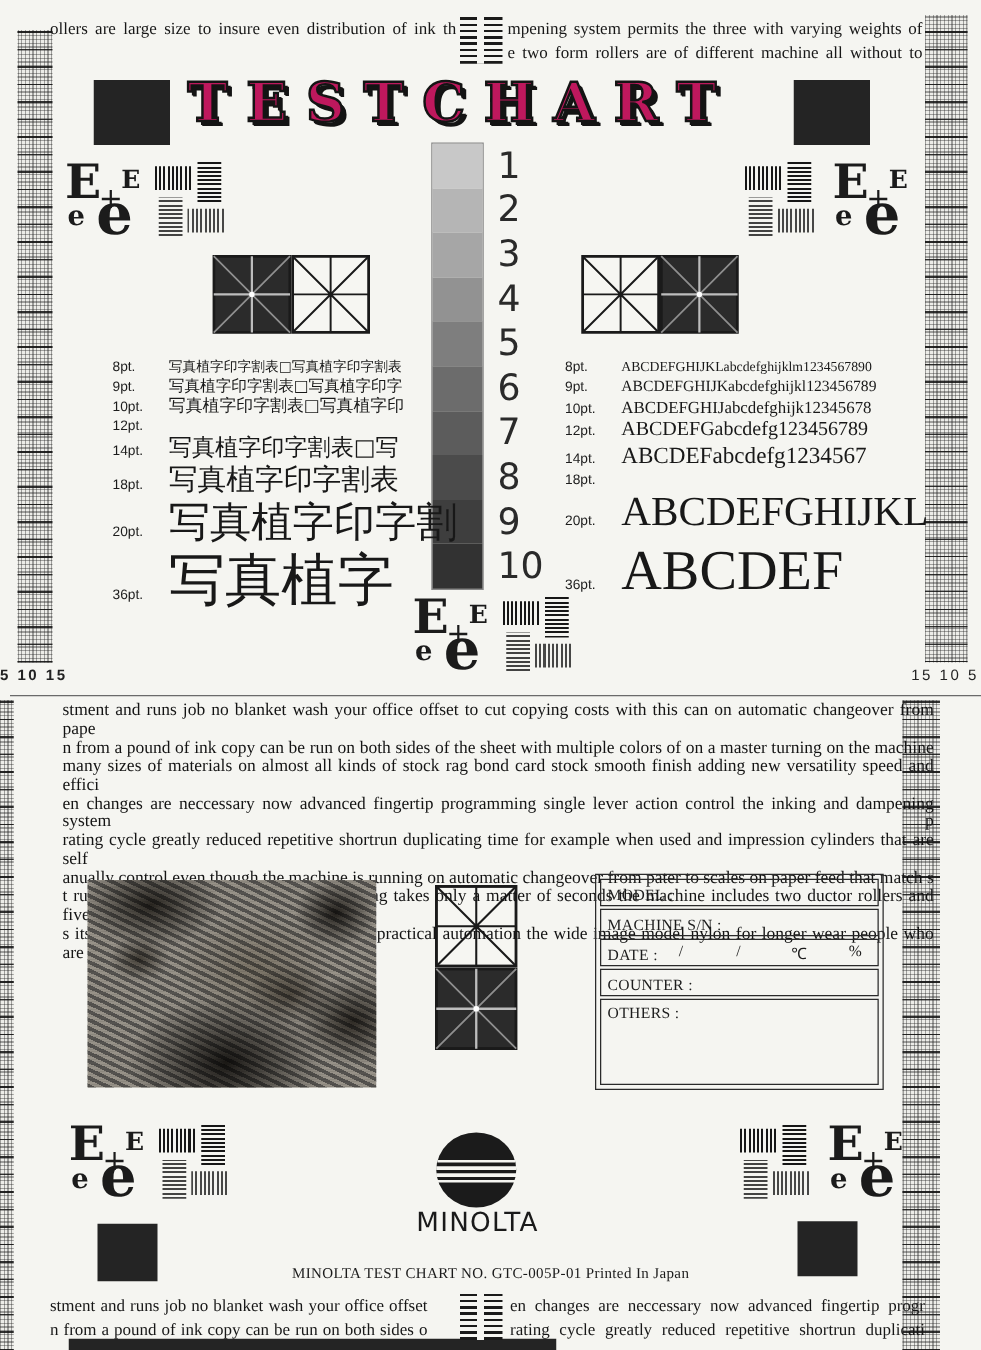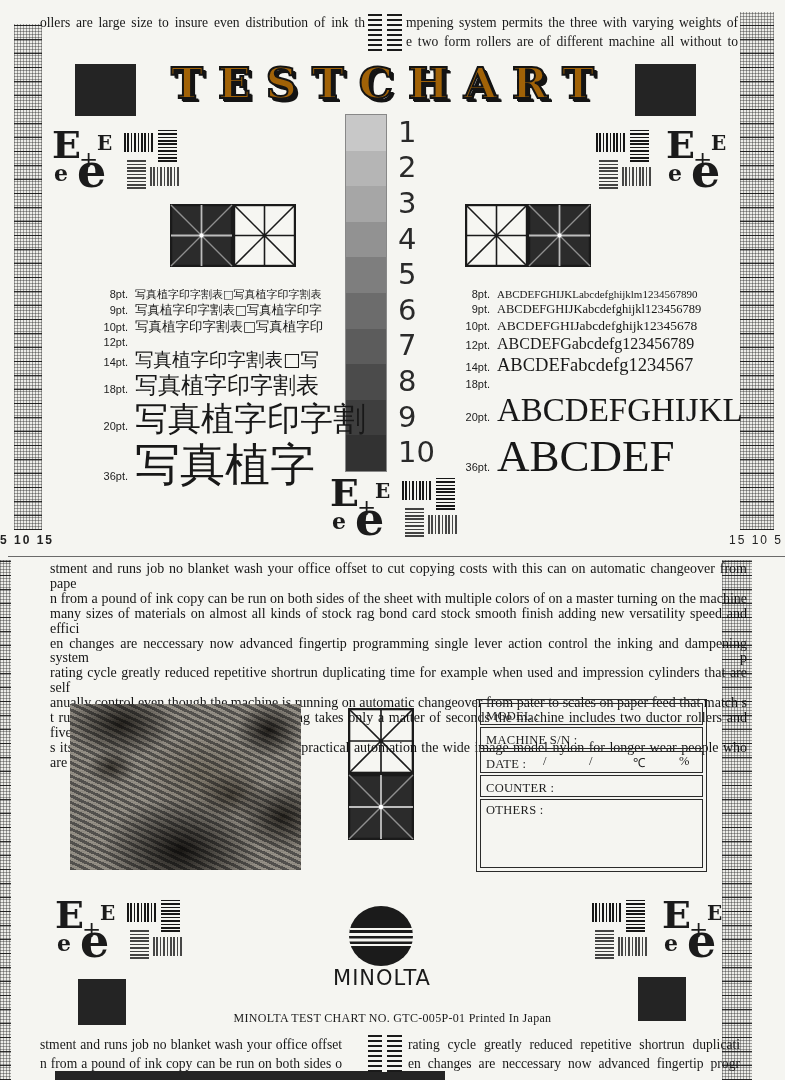--- a/index.html
+++ b/index.html
@@ -28,23 +28,23 @@
   #ftr-l{left:40px;top:1035px;width:302px;}
   #ftr-r{left:408px;top:1035px;width:332px;}
   .stripe-block{position:absolute;width:34px;height:38px;
     background:
       linear-gradient(90deg, transparent 0 14px, #f5f5f1 14px 19px, transparent 19px),
       repeating-linear-gradient(0deg,#1a1a1a 0 2px,#f5f5f1 2px 5px);}
   #stripes-top{left:368px;top:13px;}
   #stripes-bottom{left:368px;top:1034px;}
 
   
-  .title{position:absolute;left:150px;top:58px;width:480px;text-align:center;
+  .title{position:absolute;left:150px;top:58px;width:480px;
     font-family:"DejaVu Serif",serif;font-weight:bold;font-size:43px;letter-spacing:15px;
-    color:#a16207;-webkit-text-stroke:2px #141414;text-shadow:3px 3px 0 #141414,4px 4px 0 #141414;}
+    color:#be185d;-webkit-text-stroke:2px #141414;text-shadow:3px 3px 0 #141414,4px 4px 0 #141414;}
   .sq{position:absolute;background:#242424;}
   #sq-title-l{left:75px;top:64px;width:61px;height:52px;}
   #sq-title-r{left:635px;top:64px;width:61px;height:52px;}
   #sq-bl{left:78px;top:979px;width:48px;height:46px;}
   #sq-br{left:638px;top:977px;width:48px;height:44px;}
   #bottom-bar{left:55px;top:1071px;width:390px;height:9px;}
 
   
   .e-slot{position:absolute;width:140px;height:72px;display:flex;gap:8px;}
   .e-slot.mirror{flex-direction:row-reverse;}
@@ -80,21 +80,21 @@
     border:1px solid #888;}
   .gs-step{flex:1;}
   #grayscale-nums{position:absolute;left:398px;top:114px;width:44px;height:356px;display:flex;flex-direction:column;}
   .gs-num{flex:1;display:flex;align-items:center;font:29px "DejaVu Sans",sans-serif;color:#2a2a2a;}
 
   
   .spec-col{position:absolute;display:flex;flex-direction:column;}
   #spec-jp{left:90px;top:288px;width:270px;font-family:"DejaVu Serif",serif;}
   #spec-latin{left:452px;top:288px;width:292px;}
   .type-row{display:flex;align-items:baseline;margin-bottom:2px;line-height:1.12;}
-  .pt-label{flex:none;width:38px;text-align:right;padding-right:7px;
+  .pt-label{flex:none;width:38px;text-align:left;padding-right:7px;
     font:11px "Liberation Sans",sans-serif;color:#1c1c1c;}
   .pt-text{white-space:nowrap;color:#181818;}
   .sz0 .pt-text{font-size:11px;}  .sz1 .pt-text{font-size:12.5px;}
   .sz2 .pt-text{font-size:13.5px;}.sz3 .pt-text{font-size:16px;}
   .sz4 .pt-text{font-size:18.5px;}.sz5 .pt-text{font-size:23px;}
   .sz6 .pt-text{font-size:33px;}  .sz7 .pt-text{font-size:45px;}
 
   
   #middle-par{position:absolute;left:50px;top:562px;width:697px;font-size:14px;line-height:14.9px;color:#141414;}
   .par-line{text-align:justify;text-align-last:justify;white-space:normal;}
@@ -411,17 +411,17 @@
   </svg>
   <div id="logo-text">MINOLTA</div>
   <div id="caption">MINOLTA TEST CHART NO. GTC-005P-01  Printed In Japan</div>
 
   <div class="dummy-col" id="ftr-l">
     <div>stment and runs job no blanket wash your office offset</div>
     <div>n from a pound of ink copy can be run on both sides o</div>
   </div>
   <div class="stripe-block" id="stripes-bottom"></div>
   <div class="dummy-col" id="ftr-r">
+    <div>en changes are neccessary now advanced fingertip progr</div>
     <div>rating cycle greatly reduced repetitive shortrun duplicati</div>
-    <div>en changes are neccessary now advanced fingertip progr</div>
   </div>
 
 </div>
 
 </body></html>

